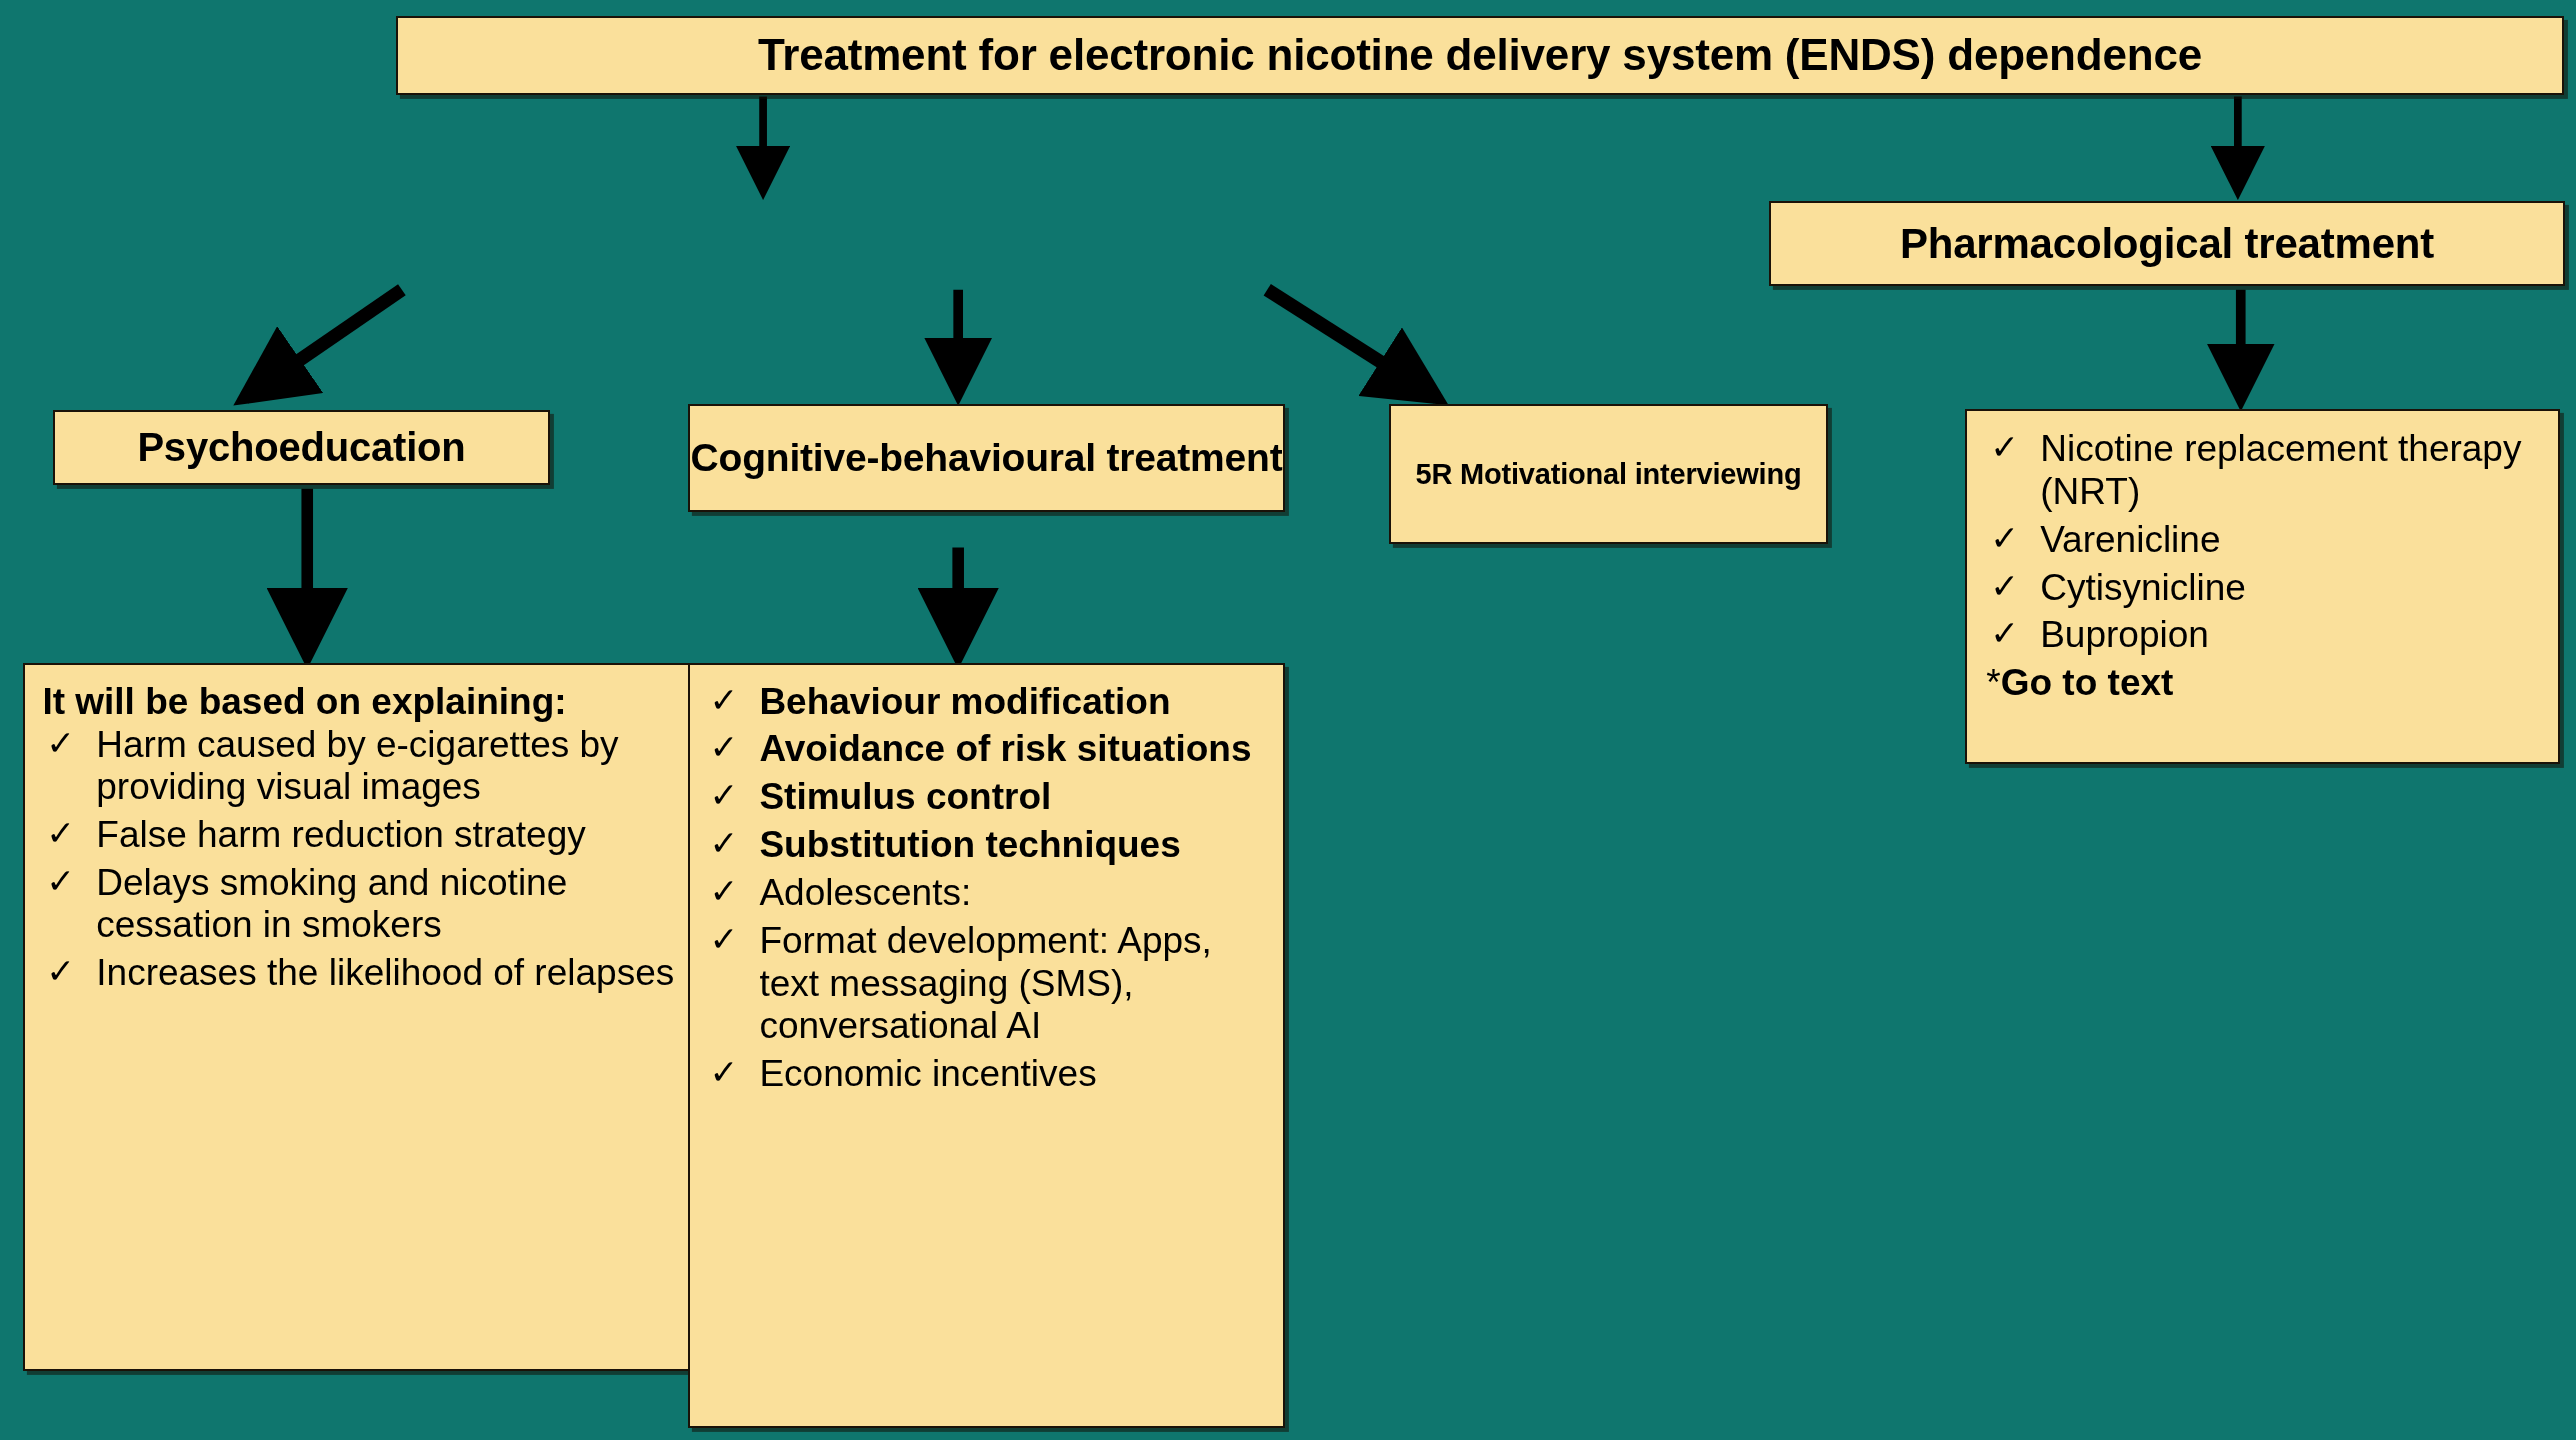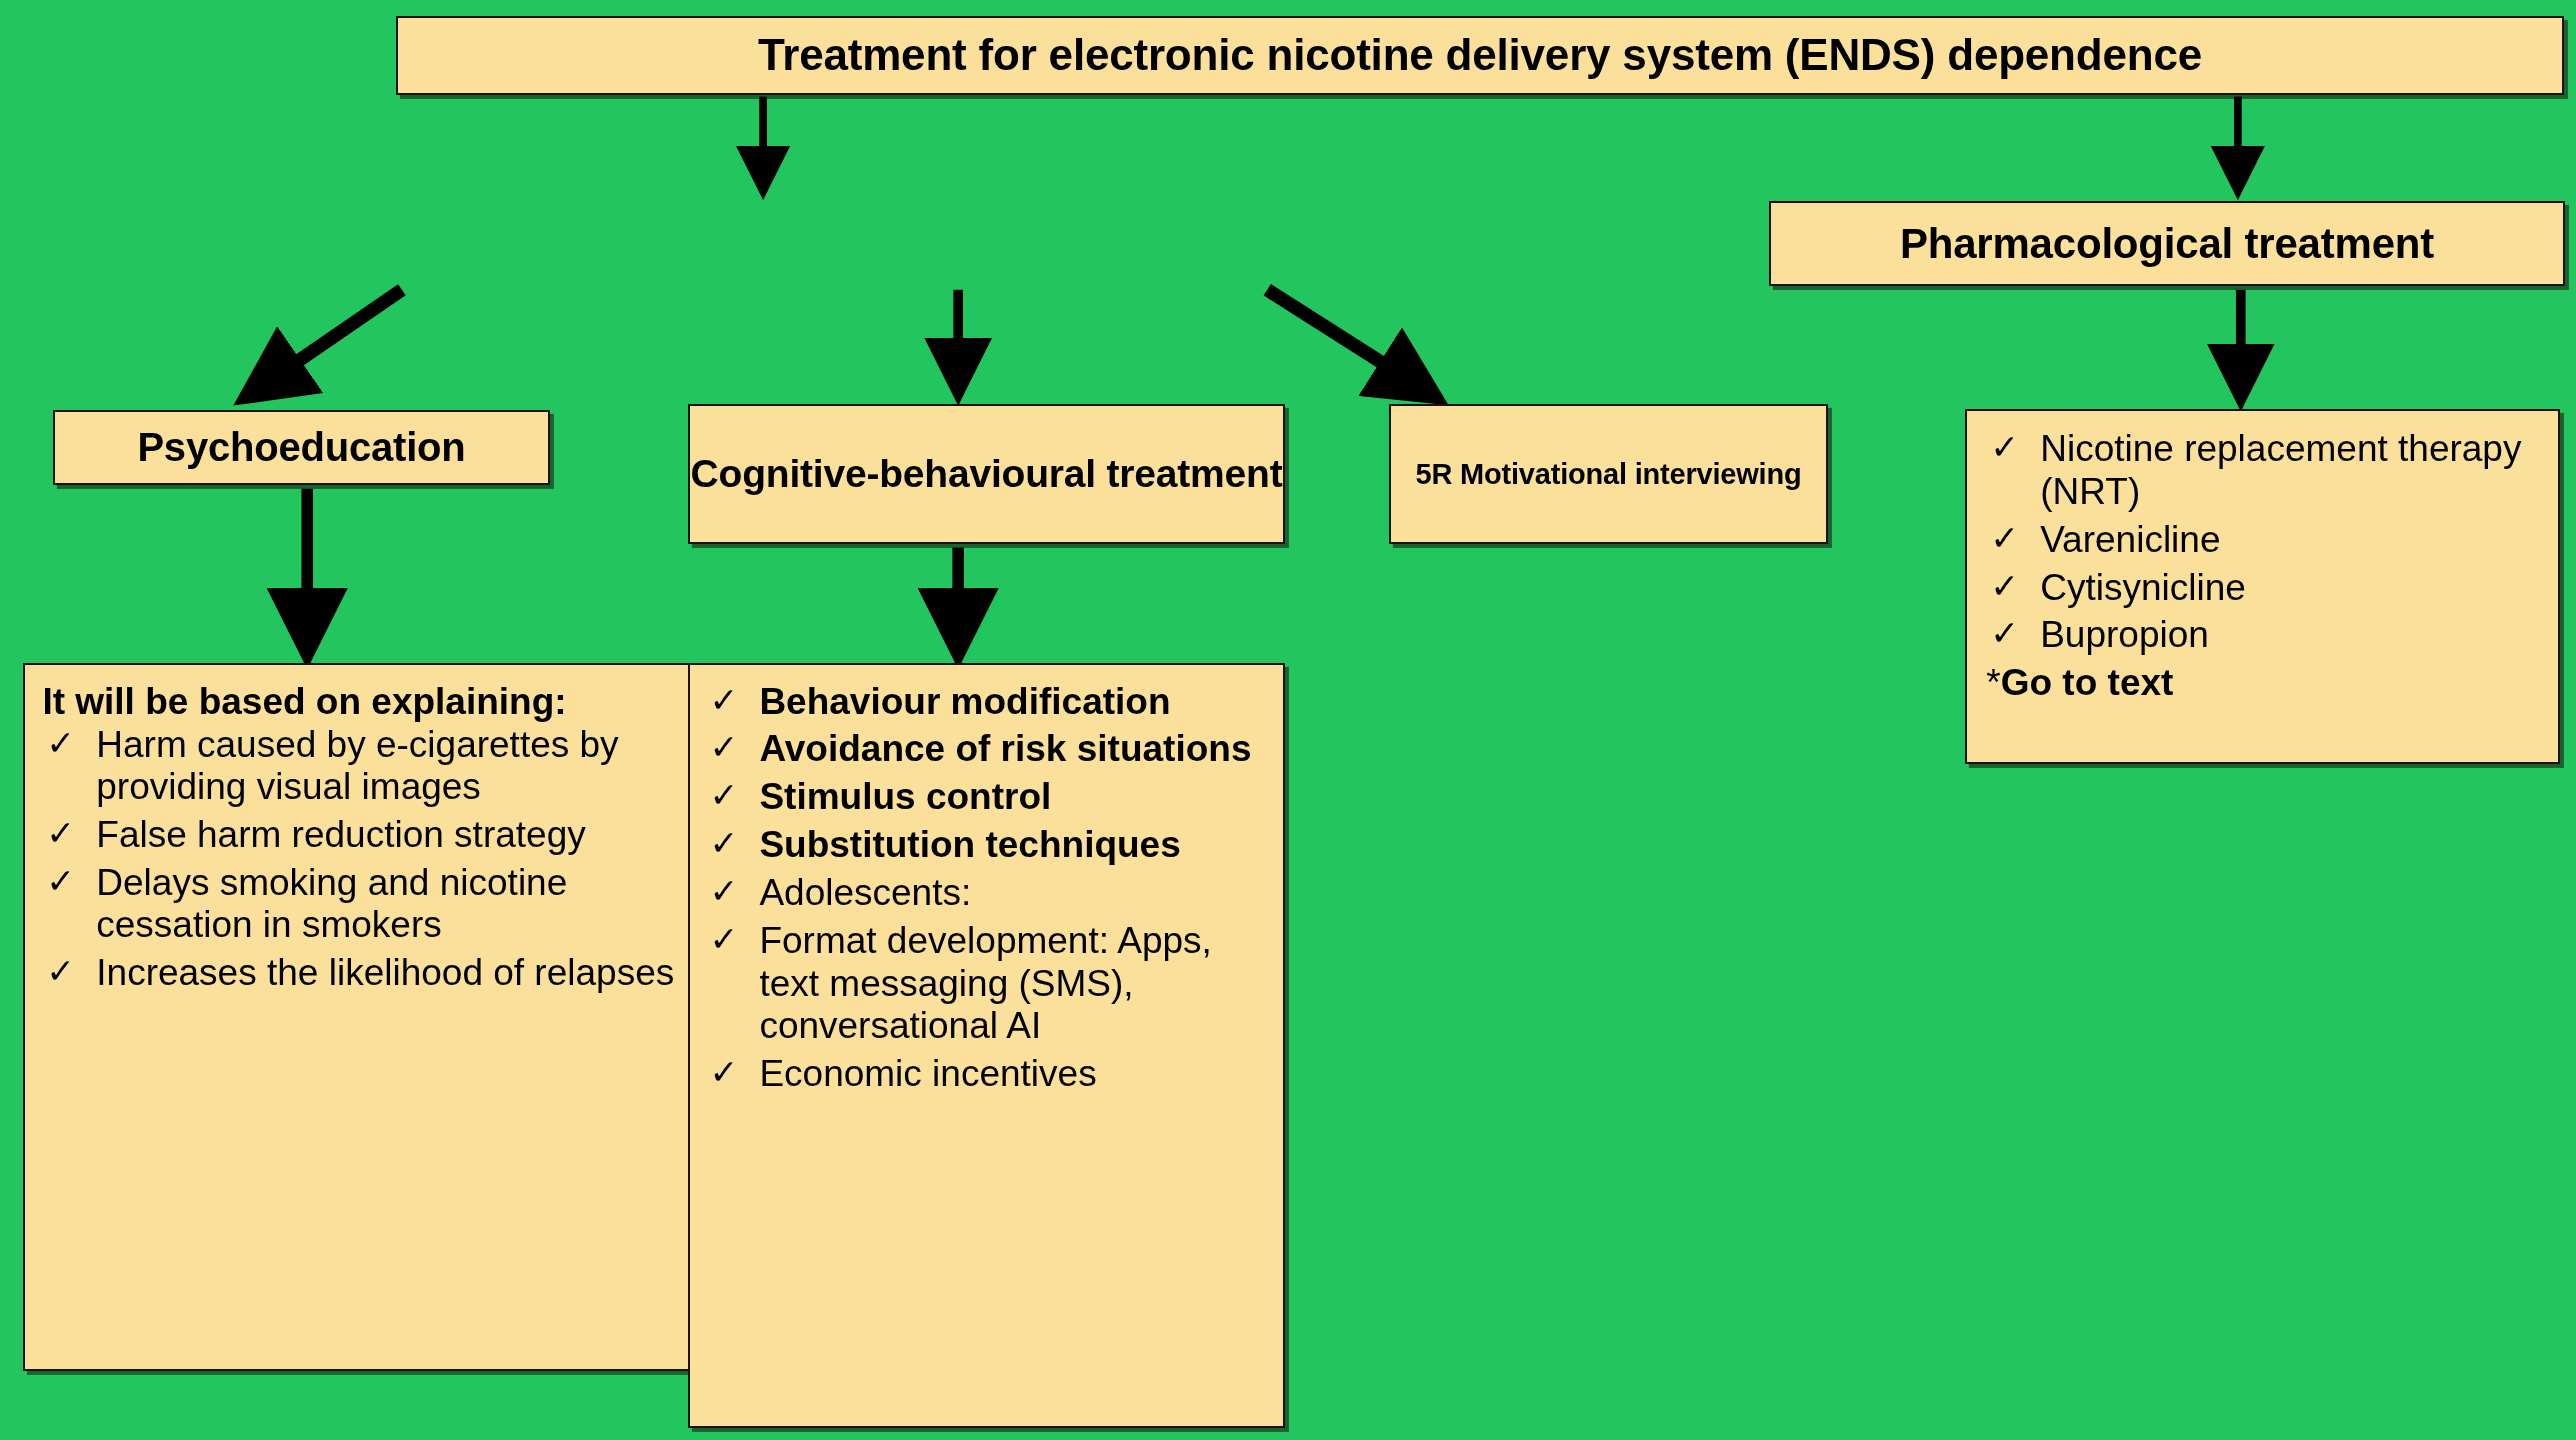--- a/index.html
+++ b/index.html
@@ -9,21 +9,21 @@
     background: #ffffff;
   }
   body {
     font-family: "Liberation Sans", "DejaVu Sans", sans-serif;
     color: #000000;
   }
   #stage {
     position: relative;
     width: 2576px;
     height: 1440px;
-    background: #22c55e;
+    background: #0f766e;
     overflow: hidden;
   }
   .box {
     position: absolute;
     box-sizing: border-box;
     background: #FAE09B;
     border: 2.9px solid #1a1208;
     box-shadow: 3.9px 3.9px 0 rgba(20,14,6,0.55);
     color: #000;
     z-index: 5;
@@ -58,21 +58,21 @@
   }
   
   #box-psychoeducation {
     left: 53px; top: 410px;
     width: 497px; height: 75px;
     font-size: 40px;
     align-items: center;
   }
   #box-cbt {
     left: 688px; top: 404px;
-    width: 597px; height: 140px;
+    width: 597px; height: 108px;
     font-size: 39px;
   }
   #box-5r {
     left: 1389px; top: 404px;
     width: 439px; height: 140px;
     font-size: 29px;
   }
   #box-pharma-list {
     left: 1965px; top: 409px;
     width: 595px; height: 355px;

